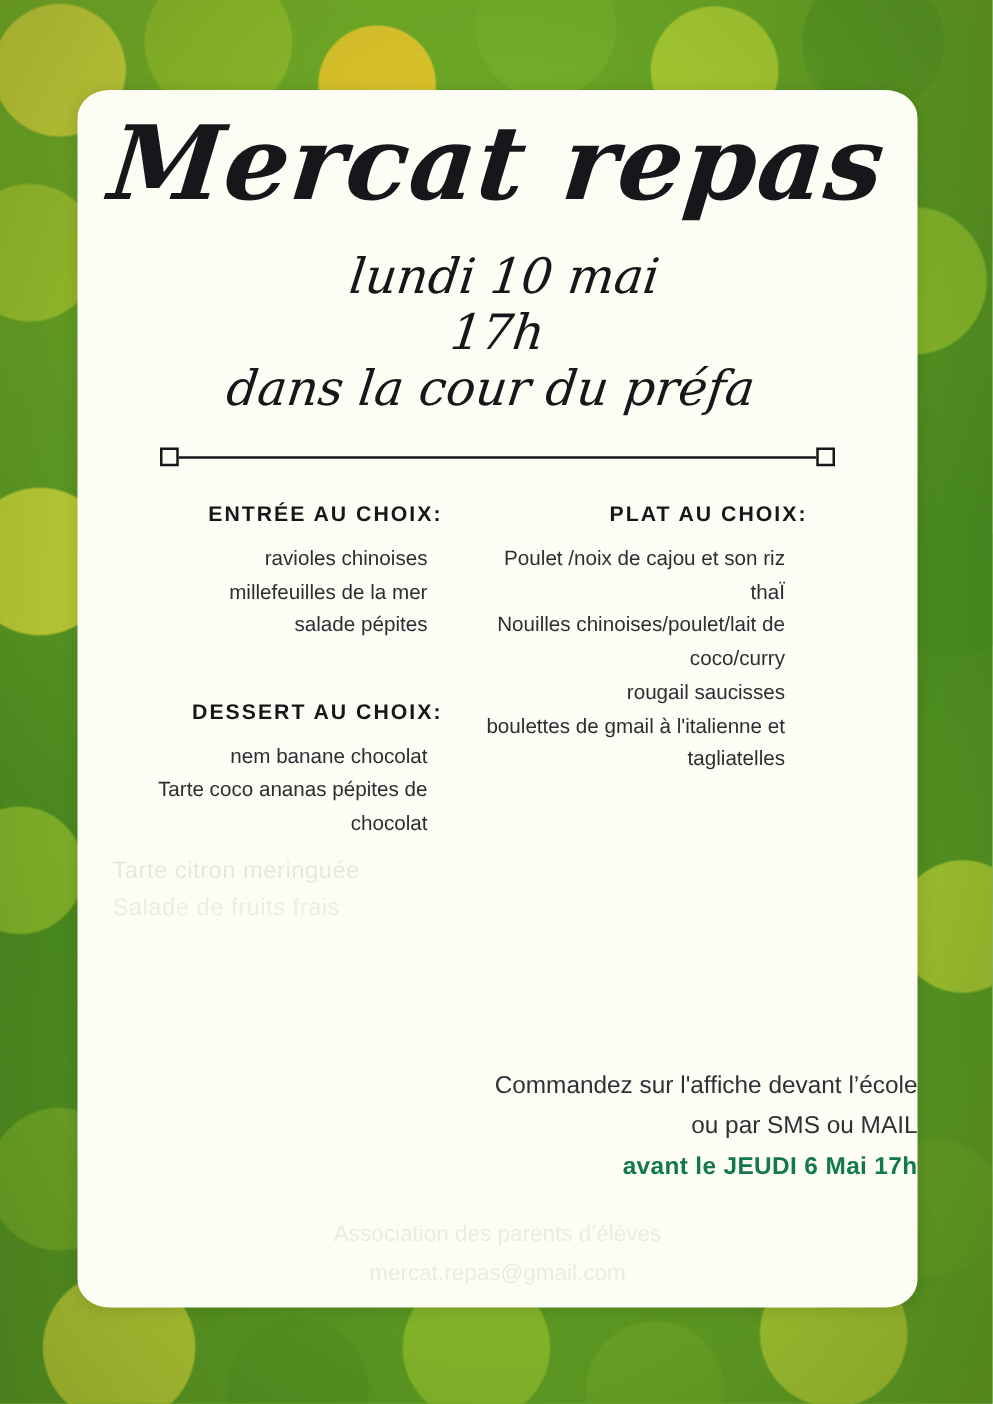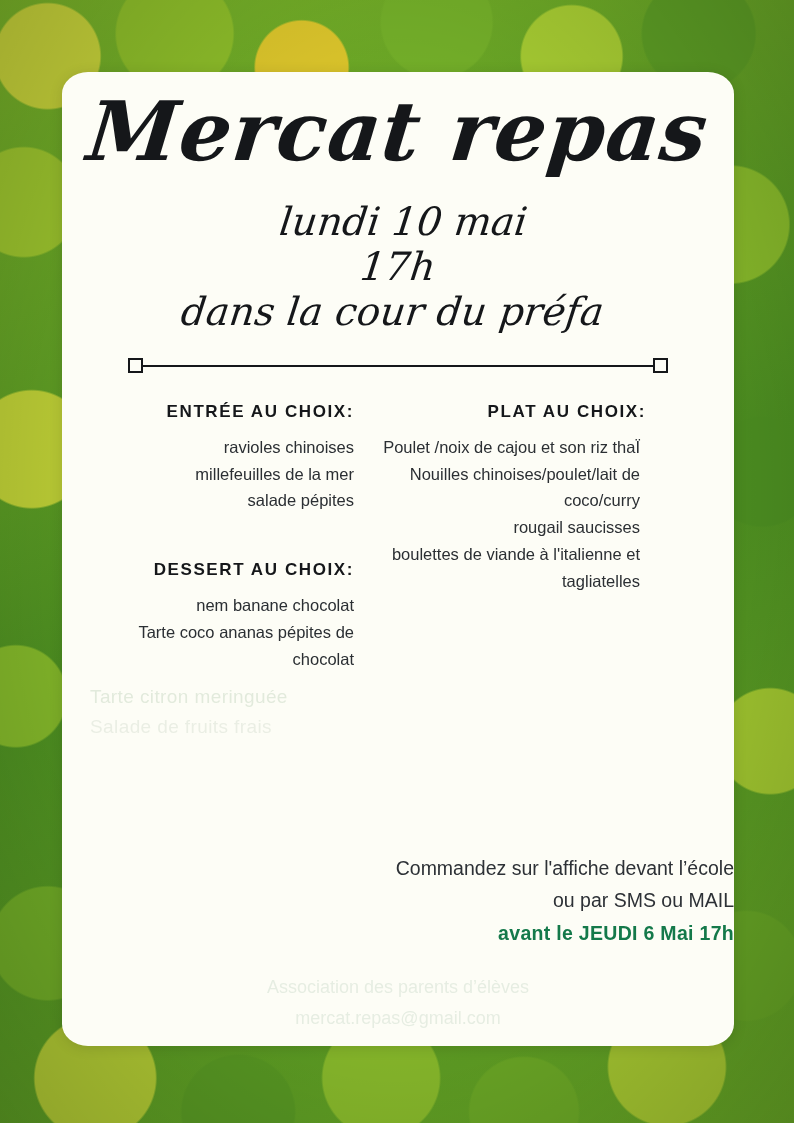--- a/index.html
+++ b/index.html
@@ -164,21 +164,21 @@
     font-size: 17px;
     letter-spacing: 1.6px;
     color: #15171a;
     text-transform: uppercase;
     margin: 0 0 12px 0;
   }
   .section-head.second { margin-top: 46px; }
 
   .item-list {
     list-style: none;
-    margin: 0;
+    margin: 12px;
     padding: 0;
   }
   .item-list li {
     font-family: "Liberation Sans", sans-serif;
     font-size: 16.5px;
     line-height: 1.62;
     color: #2b2f33;
   }
   .col-right .item-list li { padding-right: 6px; }
 
@@ -273,21 +273,21 @@
           <li>Tarte coco ananas pépites de chocolat</li>
         </ul>
       </div>
 
       <div class="col-right">
         <p class="section-head">PLAT AU CHOIX:</p>
         <ul class="item-list">
           <li>Poulet /noix de cajou et son riz thaÏ</li>
           <li>Nouilles chinoises/poulet/lait de coco/curry</li>
           <li>rougail saucisses</li>
-          <li>boulettes de viande à l'italienne et tagliatelles</li>
+          <li>boulettes de gmail à l'italienne et tagliatelles</li>
         </ul>
       </div>
 
     </div>
 
     <div class="ghost">
       <div class="g1">Tarte citron meringuée</div>
       <div class="g2">Salade de fruits frais</div>
     </div>
 

